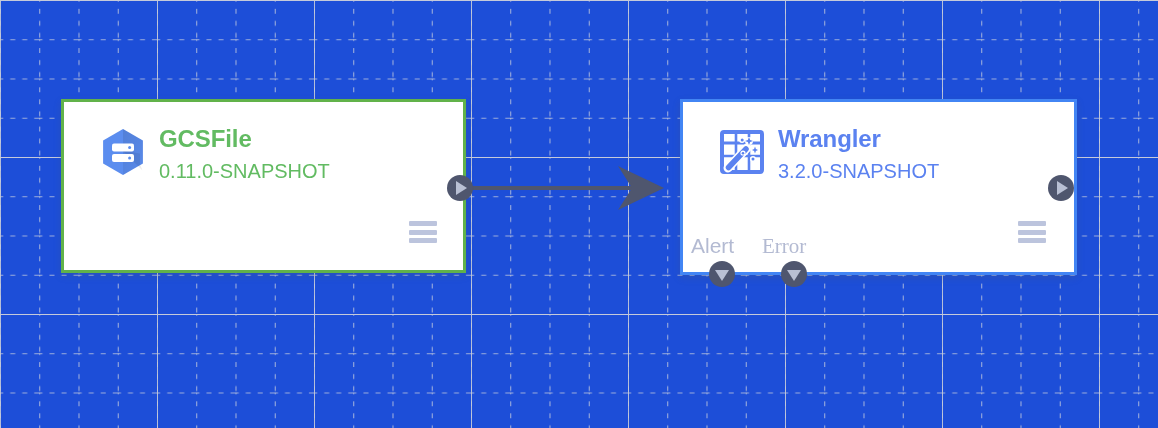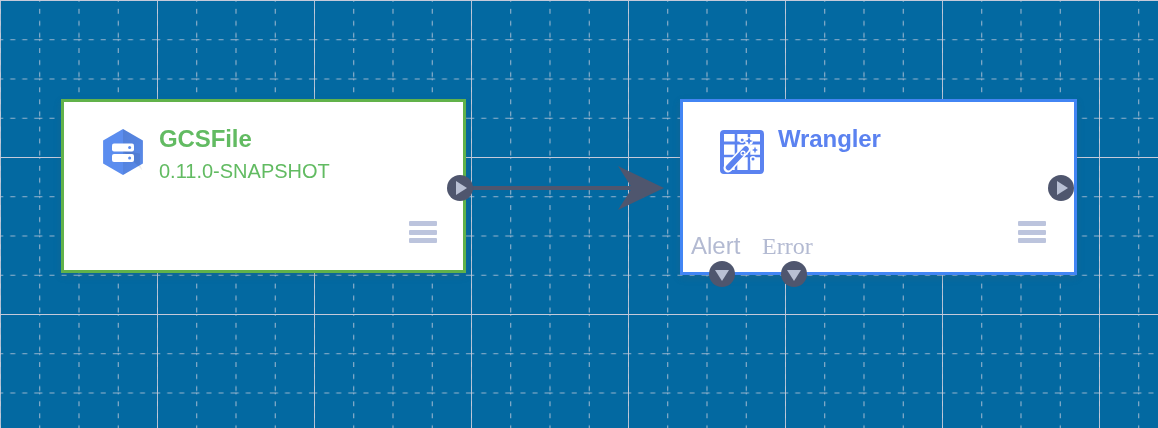--- a/index.html
+++ b/index.html
@@ -12,21 +12,21 @@
     overflow: hidden;
     font-family: "Liberation Sans", sans-serif;
     background: #e6e8e9;
   }
 
   
   #canvas {
     position: relative;
     width: 1158px;
     height: 428px;
-    background-color: #0369a1;
+    background-color: #1d4ed8;
     overflow: hidden;
   }
 
   
   #grid-minor, #grid-major {
     position: absolute;
     inset: 0;
     pointer-events: none;
   }
 
@@ -139,21 +139,21 @@
     margin-top: 2px;
   }
 
   #port-out-gcsfile  { left: 447px; top: 175px; }
   #port-out-wrangler { left: 1048px; top: 175px; }
   #port-alert        { left: 709px; top: 261px; }
   #port-error        { left: 781px; top: 261px; }
 
   .port-label {
     position: absolute;
-    font-size: 24px;
+    font-size: 21px;
     color: #b3bad2;
     line-height: 22px;
     white-space: nowrap;
   }
   #label-alert { left: 691px; top: 235px; }
   #label-error { left: 762px; top: 235px; font-family: Liberation Serif, serif; }
 
   
   #connection {
     position: absolute;
@@ -252,20 +252,21 @@
             <path d="M 39 20.6 L 39.9 23 L 42 24 L 39.9 25 L 39 27.4 L 38.1 25 L 36 24 L 38.1 23 Z"></path>
             <circle cx="26.2" cy="14" r="1.5"></circle>
             <circle cx="37" cy="33" r="1.5"></circle>
             <circle cx="27" cy="27.2" r="1.3"></circle>
           </g>
         </svg>
       </div>
 
       <div class="node-titles">
         <div class="node-name blue-text">Wrangler</div>
+        <div class="node-version blue-text">3.2.0-SNAPSHOT</div>
       </div>
     </div>
 
     <div class="node-menu menu-transform">
       <i></i>
       <i></i>
       <i></i>
     </div>
   </div>
 

